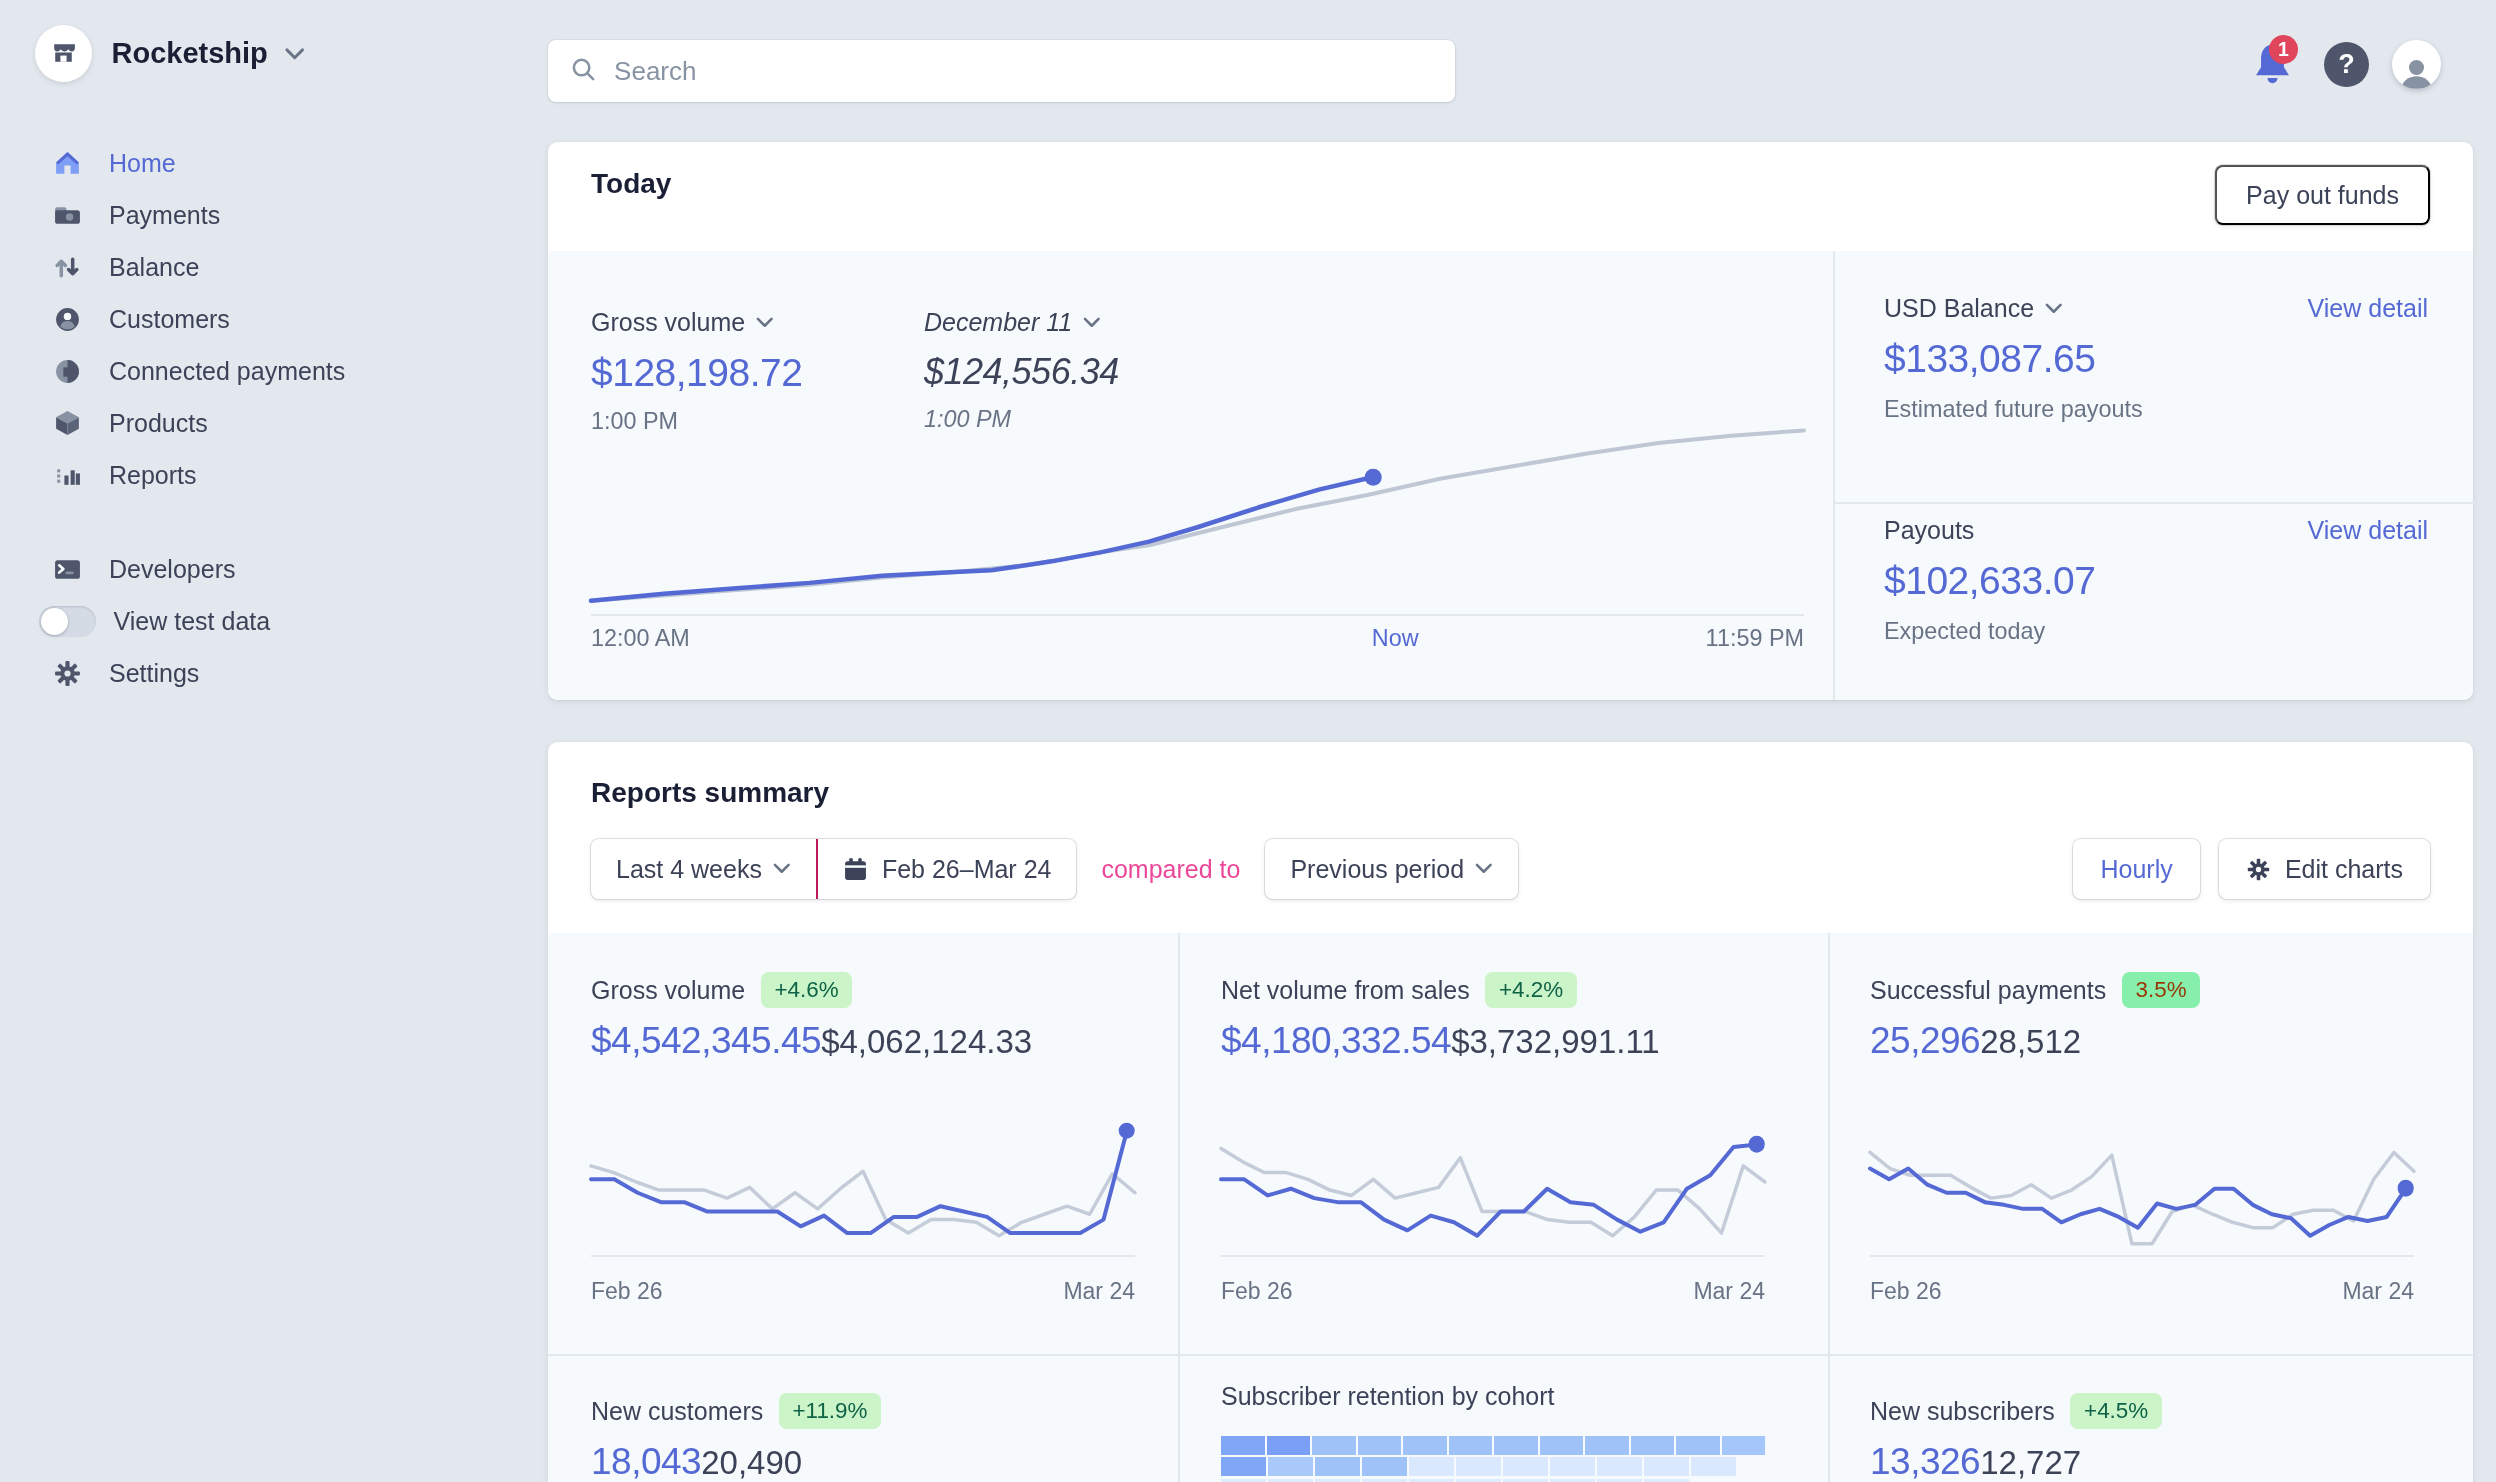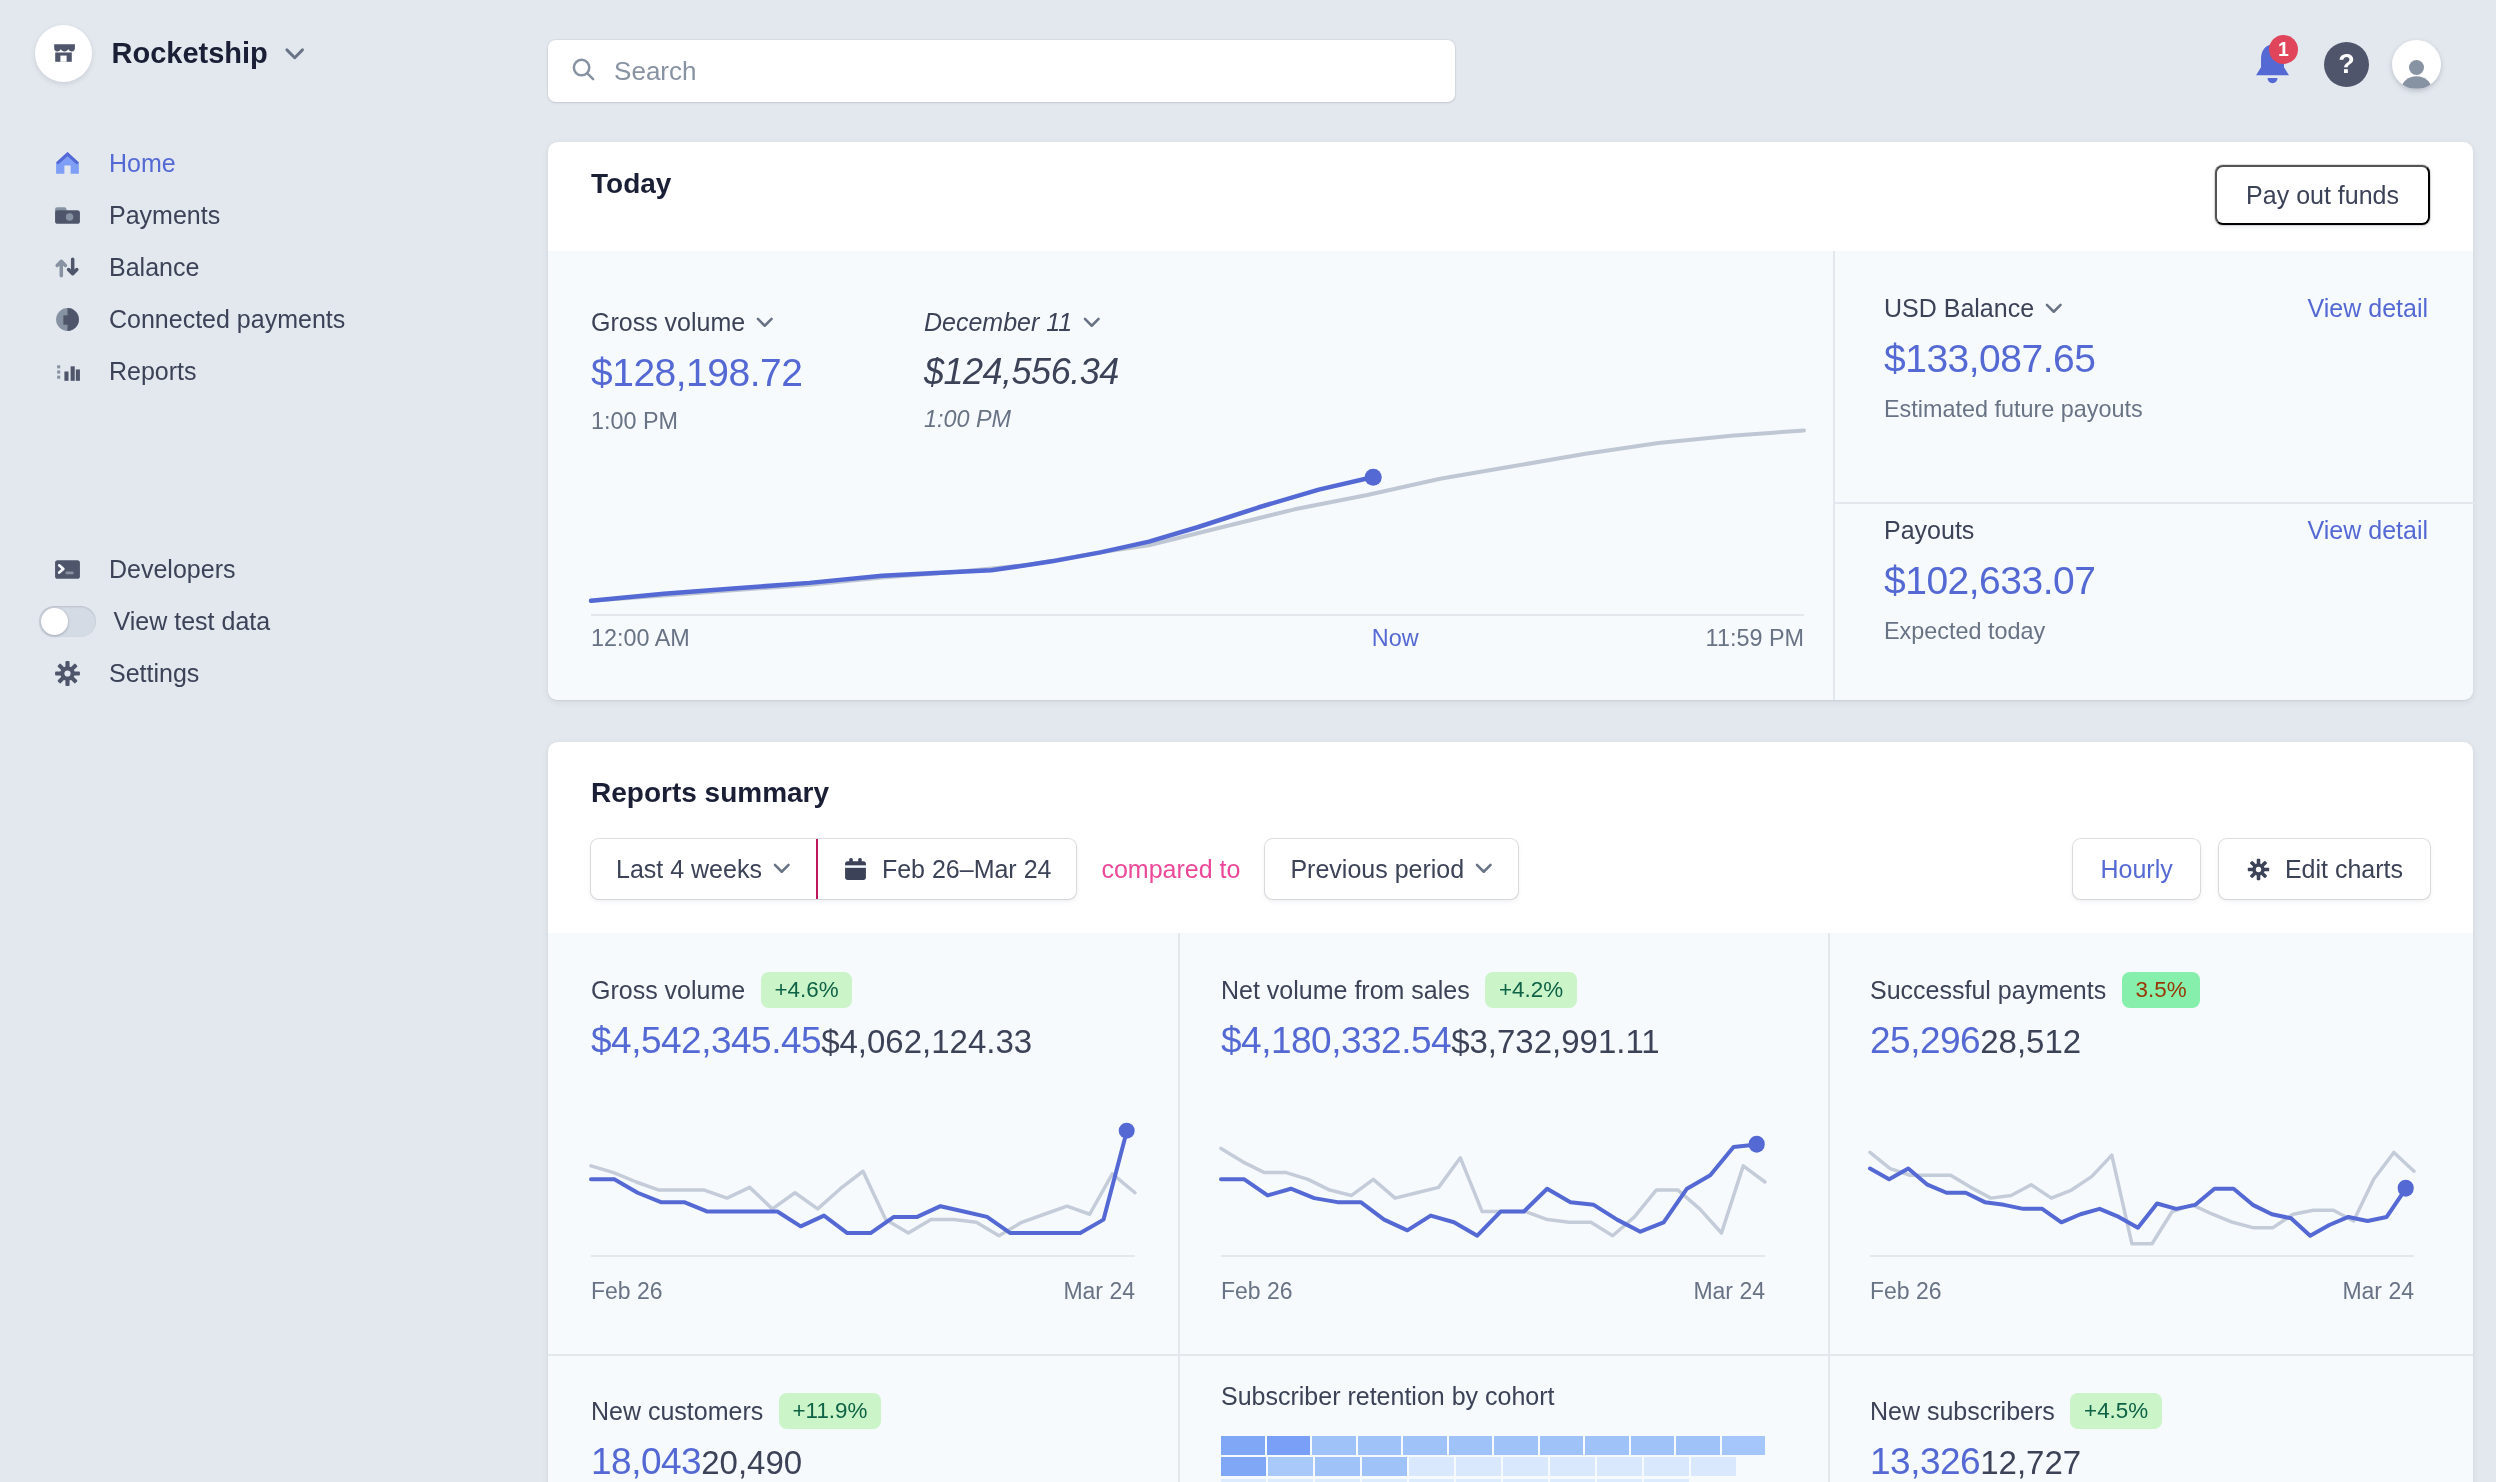--- a/index.html
+++ b/index.html
@@ -140,26 +140,46 @@
         <svg width="29" height="29" viewBox="0 0 28 28">
             <path d="M8 22 V8 M8 8 L4 12 M8 8 L12 12" stroke="#8792a2" stroke-width="3.4" fill="none" stroke-linecap="round" stroke-linejoin="round"></path>
             <path d="M19 6 V20 M19 20 L15 16 M19 20 L23 16" stroke="#4f566b" stroke-width="3.4" fill="none" stroke-linecap="round" stroke-linejoin="round"></path>
           </svg>
       </span>
       <span>Balance</span>
     </div>
     <div class="nav-item">
       <span class="nav-ico">
         <svg width="29" height="29" viewBox="0 0 28 28">
+            <circle cx="14" cy="14" r="11" fill="#4f566b"></circle>
+            <circle cx="14" cy="11" r="3.6" fill="#f7fafc"></circle>
+            <path d="M7 21 a7.2 7.2 0 0 1 14 0 a11 11 0 0 1 -14 0 Z" fill="#8792a2"></path>
+          </svg>
+      </span>
+      <span>Customers</span>
+    </div>
+    <div class="nav-item">
+      <span class="nav-ico">
+        <svg width="29" height="29" viewBox="0 0 28 28">
             <circle cx="14" cy="14" r="11" fill="#8792a2"></circle>
             <path d="M14 3 a11 11 0 0 1 0 22 L14 14 Z" fill="#4f566b"></path>
             <rect x="10" y="10" width="9" height="9" fill="#4f566b"></rect>
           </svg>
       </span>
       <span>Connected payments</span>
+    </div>
+    <div class="nav-item">
+      <span class="nav-ico">
+        <svg width="29" height="29" viewBox="0 0 28 28">
+            <path d="M14 2 L25 8 L14 14 L3 8 Z" fill="#8792a2"></path>
+            <path d="M3 8 V19 L14 25 V14 Z" fill="#4f566b"></path>
+            <path d="M25 8 V19 L14 25 V14 Z" fill="#5b6379"></path>
+          </svg>
+      </span>
+      <span>Products</span>
     </div>
     <div class="nav-item">
       <span class="nav-ico">
         <svg width="29" height="29" viewBox="0 0 28 28">
             <rect x="11" y="14" width="4" height="9" fill="#4f566b"></rect>
             <rect x="17" y="9" width="4" height="14" fill="#4f566b"></rect>
             <rect x="23" y="4" width="4" height="19" fill="#4f566b" opacity="0"></rect>
             <rect x="22" y="12" width="4" height="11" fill="#4f566b"></rect>
             <g fill="#8792a2">
               <rect x="4" y="8" width="3" height="3"></rect>

